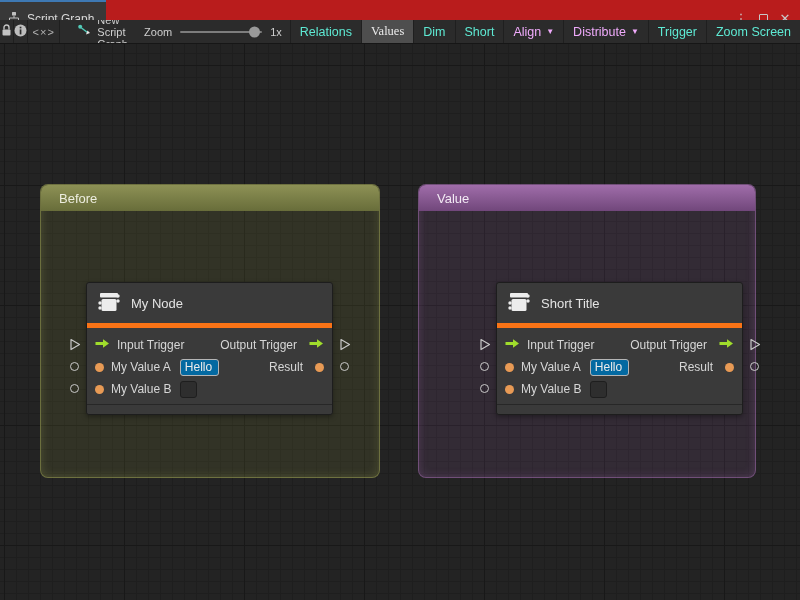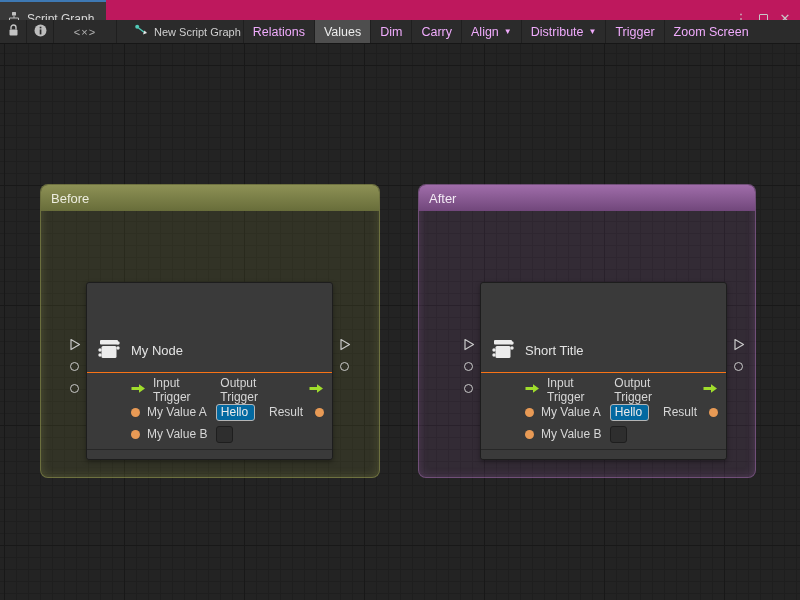--- a/index.html
+++ b/index.html
@@ -1,67 +1,67 @@
 <!DOCTYPE html>
 <html><head>
 <meta charset="utf-8">
 <style>
   * { margin:0; padding:0; box-sizing:border-box; }
   html,body { width:800px; height:600px; overflow:hidden; }
   body { font-family:"Liberation Sans", sans-serif; background:#191919; }
   .screen { position:relative; width:800px; height:600px; }
 
   
-  .tabbar { position:absolute; left:0; top:0; width:800px; height:36px; background:#be185d; display:flex; align-items:stretch; }
+  .tabbar { position:absolute; left:0; top:0; width:800px; height:36px; background:#b91c1c; display:flex; align-items:stretch; }
   .tab { display:flex; align-items:center; gap:6px; padding:0 12px 0 7px; background:#383838; border-top:2px solid #3e79b4; color:#d9d9d9; font-size:12px; cursor:default; }
   .win-controls { margin-left:auto; display:flex; align-items:center; gap:4px; padding-right:6px; color:#c8c8c8; }
   .win-btn { width:18px; height:18px; display:flex; align-items:center; justify-content:center; font-size:13px; }
   .win-btn.max span { display:block; width:9px; height:9px; border:1.5px solid #c8c8c8; border-radius:1px; }
 
   
   .toolbar { position:absolute; left:0; top:20px; width:800px; height:24px; background:#2b2b2b; border-bottom:1px solid #161616; display:flex; align-items:stretch; overflow:hidden; }
   .tb-btn { display:flex; align-items:center; justify-content:center; color:#d4d4d4; font-size:12px; border-right:1px solid #1f1f1f; }
   .tb-icon-btn { width:27px; }
   .tb-code-btn { width:63px; }
   .tb-label { display:flex; align-items:center; gap:6px; color:#cfcfcf; font-size:11px; }
   .nsg { margin-left:17px; }
   .zoom-wrap { margin-left:13px; display:flex; align-items:center; gap:8px; }
   .slider { position:relative; width:82px; height:24px; display:flex; align-items:center; }
   .slider .track { width:100%; height:2px; background:#7d7d7d; border-radius:1px; }
   .slider .handle { position:absolute; right:2px; top:50%; transform:translateY(-50%); width:11px; height:11px; background:#9a9a9a; border-radius:50%; }
   .zoom-val { color:#cfcfcf; font-size:11px; margin-right:6px; }
   .btn-row { display:flex; align-items:stretch; margin-left:2px; }
-  .btn-row .btn { display:flex; align-items:center; gap:5px; padding:0 9px; border-left:1px solid #1f1f1f; color:#f0abfc; font-size:12.5px; white-space:nowrap; }
-  .btn-row .btn.active { background:#4e4e4e; color:#ececec; }
+  .btn-row .btn { display:flex; align-items:center; gap:5px; padding:0 9px; border-left:1px solid #1f1f1f; color:#5eead4; font-size:12.5px; white-space:nowrap; }
+  .btn-row .btn.active { background:#4e4e4e; color:#ececec;font-family:Liberation Serif, serif; }
   .btn-row .btn.disabled { color:#f0abfc; }
   .dd-arrow { font-size:8px; line-height:1; }
 
   
   .canvas { position:absolute; left:0; top:44px; width:800px; height:556px;
     background-color:#232323;
     background-image:
       linear-gradient(#181818 1px, transparent 1px),
       linear-gradient(90deg, #181818 1px, transparent 1px),
       linear-gradient(#1e1e1e 1px, transparent 1px),
       linear-gradient(90deg, #1e1e1e 1px, transparent 1px);
     background-size:120px 120px, 120px 120px, 12px 12px, 12px 12px;
     background-position:4px 21px; }
 
   
   .group { position:absolute; width:340px; height:294px; border-radius:8px; }
-  .group-header { height:26px; display:flex; align-items:center; padding:0 10px; border-radius:7px 7px 0 0; font-size:13px; color:#ededdf; }
+  .group-header { height:26px; display:flex; align-items:center; padding:0 18px; border-radius:7px 7px 0 0; font-size:13px; color:#ededdf; }
   .group.before { background:rgba(130,136,58,0.16); border:1px solid rgba(160,165,85,0.55); box-shadow:inset 0 0 10px rgba(165,170,90,0.28); }
   .group.before .group-header { background:linear-gradient(#8d9155, #686d3a); }
   .group.after { background:rgba(150,92,165,0.14); border:1px solid rgba(175,115,190,0.5); box-shadow:inset 0 0 10px rgba(175,115,190,0.25); }
   .group.after .group-header { background:linear-gradient(#a06daa, #71477b); color:#f2e9f4; }
 
   
   .node { position:absolute; width:247px; background:#3a3a3a; border:1px solid #1d1d1d; border-radius:3px; box-shadow:0 2px 5px rgba(0,0,0,0.35); }
-  .node-header { height:45px; display:flex; align-items:center; gap:10px; padding:0 10px; border-bottom:1px solid #f97316; color:#e3e3e3; font-size:13px;margin-top:45px; }
-  .node-rows { padding:6px 0 4px;margin-left:36px; }
+  .node-header { height:45px; display:flex; align-items:center; gap:10px; padding:0 10px; border-bottom:5px solid #f97316; color:#e3e3e3; font-size:13px; }
+  .node-rows { padding:6px 0 4px; }
   .node-row { height:22px; display:flex; align-items:center; padding:0 8px; color:#d6d6d6; font-size:12px; }
   .pleft { display:flex; align-items:center; gap:7px; }
   .pright { margin-left:auto; display:flex; align-items:center; gap:12px; }
   .dot { width:9px; height:9px; border-radius:50%; background:#e89a55; }
   .val-input { width:39px; height:17px; background:#0369a1; border:1px solid #b5b5b5; border-radius:3px; color:#eaeaea; font-size:12px; padding:0 4px; font-family:"Liberation Sans",sans-serif; margin-left:2px; }
   .val-input.empty { width:17px; border-color:#1e1e1e; background:#2e2e2e; }
   .node-footer { height:10px; border-top:1px solid #272727; background:#3a3a3a; border-radius:0 0 3px 3px; }
   .ext-port { position:absolute; width:13px; height:13px; display:flex; align-items:center; justify-content:center; }
   .ext-port.left { left:-19px; } .ext-port.right { right:-19px; }
   .ring { width:9px; height:9px; border:1.4px solid #c9c9c9; border-radius:50%; }
@@ -120,33 +120,41 @@
       <span>
         <svg width="14" height="13" viewBox="0 0 14 13">
             <circle cx="3.2" cy="2.8" r="2" fill="#52cbb8"></circle>
             <path d="M4.5 4 L10.5 8.5" stroke="#52cbb8" stroke-width="1.5"></path>
             <path d="M9 10.5 L13 9 L10.5 6.5 Z" fill="#e8e8e8"></path>
           </svg>
       </span>
       <span>New Script Graph</span>
     </div>
 
+    <div class="zoom-wrap">
+      <span style="font-size:11px;color:#cfcfcf;">Zoom</span>
+      <div class="slider">
+        <div class="track"></div>
+        <div class="handle"></div>
+      </div>
+      <span class="zoom-val">1x</span>
+    </div>
 
     <div class="btn-row">
       <div class="btn">
           <span>Relations</span>
         </div>
       <div class="btn active">
           <span>Values</span>
         </div>
       <div class="btn">
           <span>Dim</span>
         </div>
       <div class="btn">
-          <span>Carry</span>
+          <span>Short</span>
         </div>
       <div class="btn disabled">
           <span>Align</span>
           <span class="dd-arrow">▼</span>
         </div>
       <div class="btn disabled">
           <span>Distribute</span>
           <span class="dd-arrow">▼</span>
         </div>
       <div class="btn">
@@ -161,21 +169,21 @@
   <div class="canvas">
 
     <div class="group before" style="left:40px; top:140px;">
       <div class="group-header">
         <span>Before</span>
       </div>
     </div>
 
     <div class="group after" style="left:418px; top:140px; width:338px;">
       <div class="group-header">
-        <span>After</span>
+        <span>Value</span>
       </div>
     </div>
 
     <div class="node" style="left:86px; top:238px;">
       <div class="node-header">
         <span>
           <svg width="24" height="24" viewBox="0 0 24 24" fill="#ececec">
             <rect x="3" y="3" width="18" height="4.5" rx="1"></rect>
             <rect x="4.5" y="9" width="15" height="12" rx="1.5"></rect>
             <circle cx="3" cy="13" r="1.7"></circle>
@@ -235,21 +243,21 @@
       <span class="ext-port right" style="top:55px;">
           <svg width="12" height="13" viewBox="0 0 12 13">
             <path d="M2 1.5 L10.5 6.5 L2 11.5 Z" fill="none" stroke="#c9c9c9" stroke-width="1.2" stroke-linejoin="round"></path>
           </svg>
         </span>
       <span class="ext-port right" style="top:77px;">
           <span class="ring"></span>
         </span>
     </div>
 
-    <div class="node" style="left:480px; top:238px;">
+    <div class="node" style="left:496px; top:238px;">
       <div class="node-header">
         <span>
           <svg width="24" height="24" viewBox="0 0 24 24" fill="#ececec">
             <rect x="3" y="3" width="18" height="4.5" rx="1"></rect>
             <rect x="4.5" y="9" width="15" height="12" rx="1.5"></rect>
             <circle cx="3" cy="13" r="1.7"></circle>
               <circle cx="3" cy="18" r="1.7"></circle>
             <circle cx="21" cy="11" r="1.7"></circle>
               <circle cx="21" cy="6" r="1.7"></circle>
           </svg>

